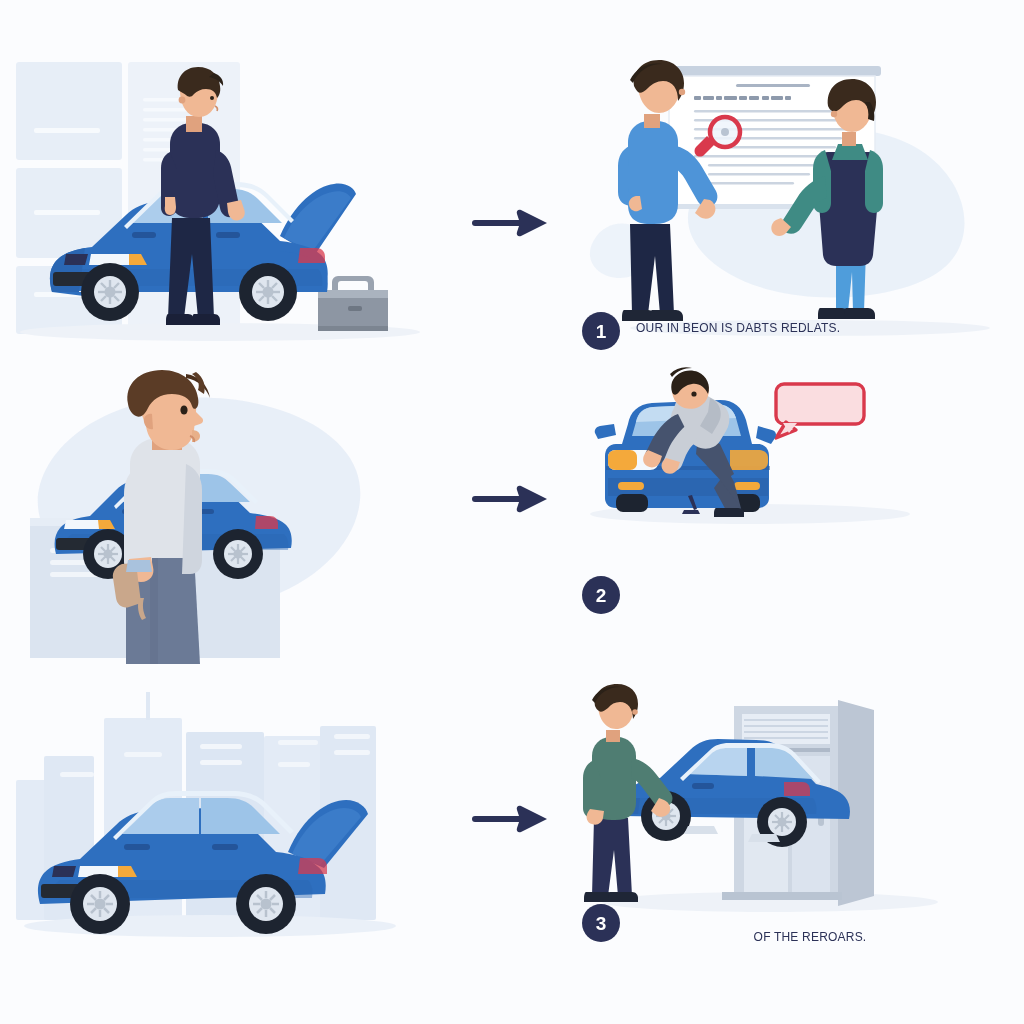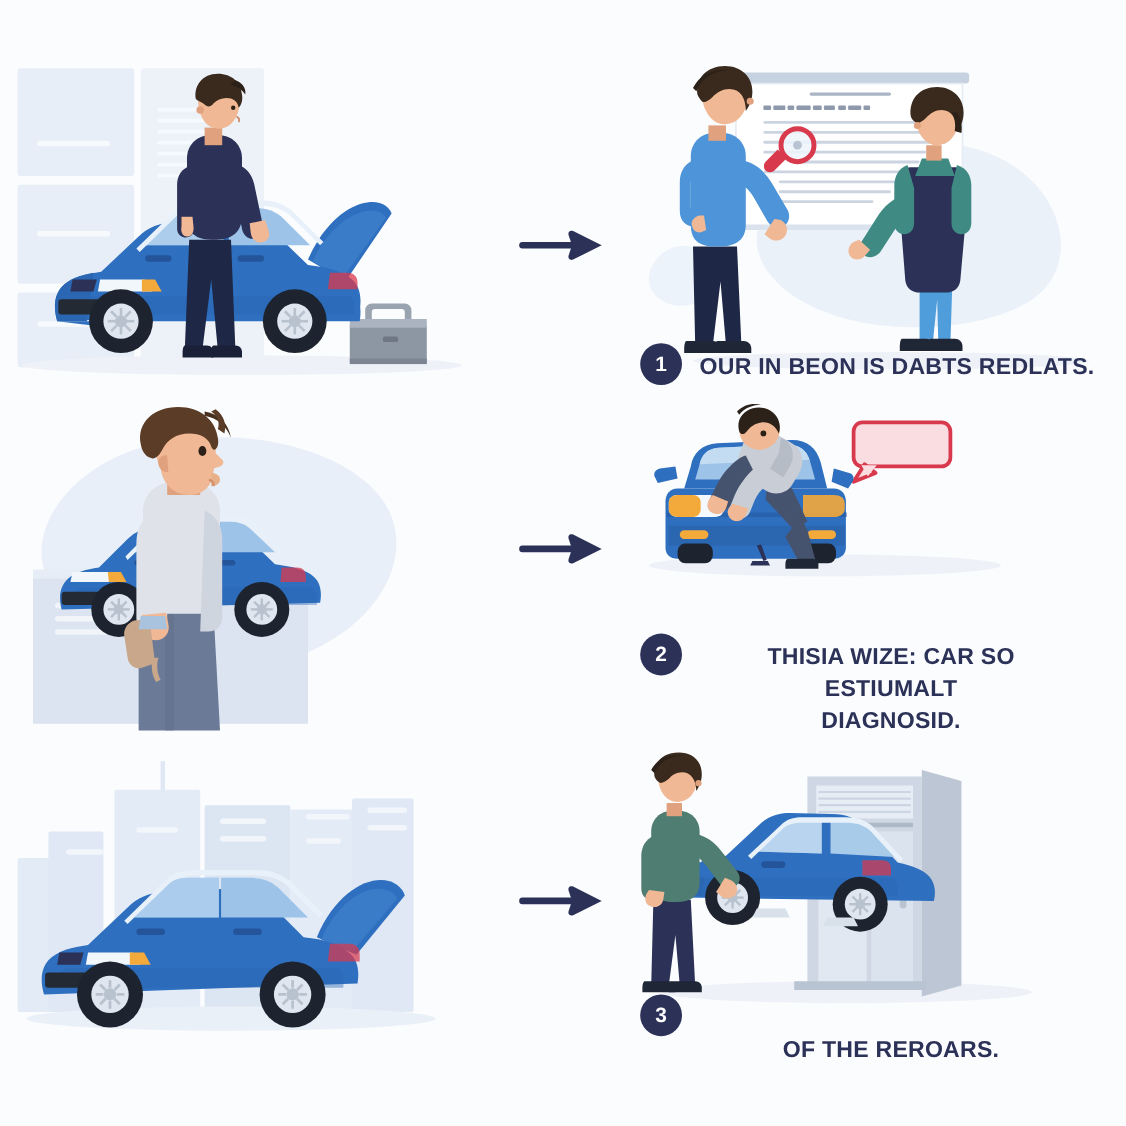--- a/index.html
+++ b/index.html
@@ -35,22 +35,22 @@
   .cap-3 { top:218px; left:12px; width:420px; }
   .badge {
     flex:0 0 auto; width:38px; height:38px; border-radius:50%;
     background:#2b3157; color:#fff;
     font-size:19px; font-weight:700;
     display:flex; align-items:center; justify-content:center;
     line-height:1; letter-spacing:0;
   }
   .cap-text {
     color:#2b3157;
-    font-size:21px;
-    font-weight:700;
+    font-size:12px;
+    font-weight:400;
     letter-spacing:.2px;
     line-height:1.38;
     padding-top:8px;
     text-transform:uppercase;
   }
   .cap-1 .cap-text { text-align:left; }
   .cap-2 .cap-text, .cap-3 .cap-text { text-align:center; width:348px; }
 
   
   .illus { position:absolute; inset:0; }
@@ -471,24 +471,20 @@
 
           <g>
             <path d="M118 128l6 14 3-1-5-14z" fill="#2b3157"></path>
             <path d="M114 142h14l2 4h-18z" fill="#2b3157"></path>
           </g>
         </svg>
       </div>
 
       <div class="caption cap-2">
         <div class="badge">2</div>
-        <div class="cap-text">
-          <span>THISIA WIZE: CAR SO ESTIUMALT</span><br>
-          <span>DIAGNOSID.</span>
-        </div>
       </div>
     </div>
   </div>
 
   <div class="row row-3">
 
     <div class="cell-left">
       <div class="illus">
         <svg width="455" height="300" viewBox="0 0 455 300">
 

